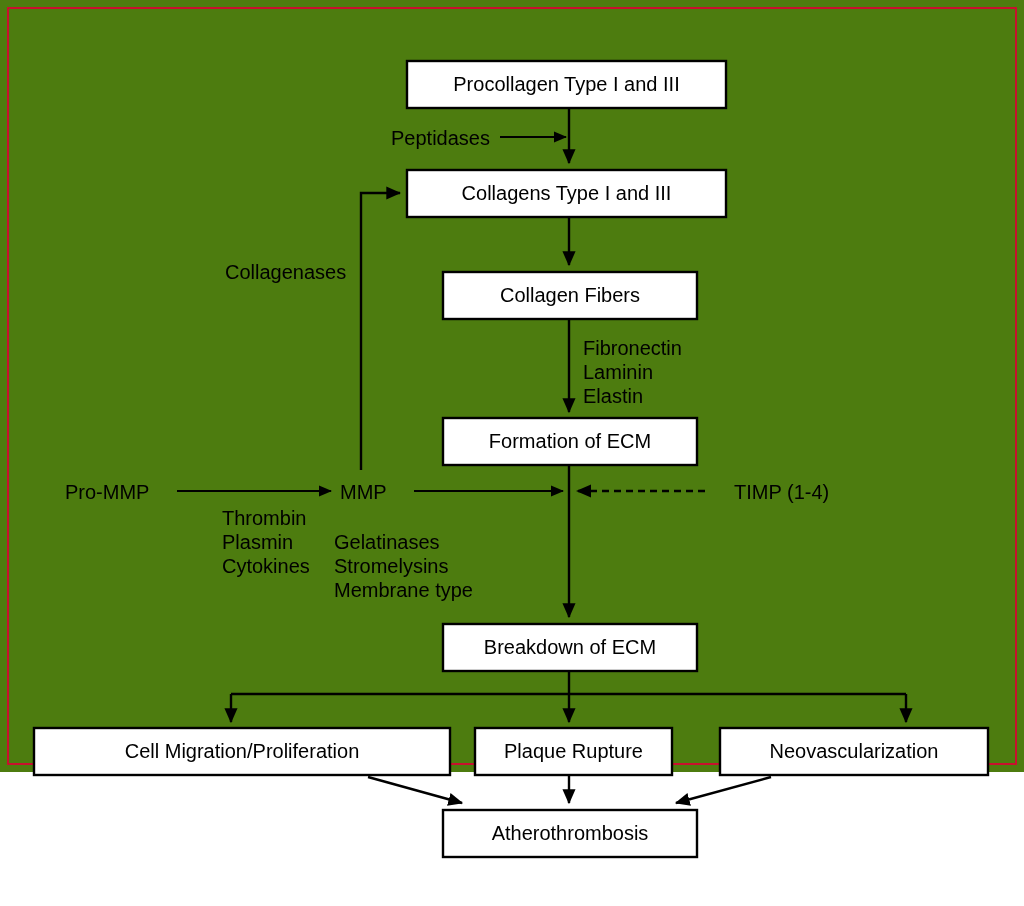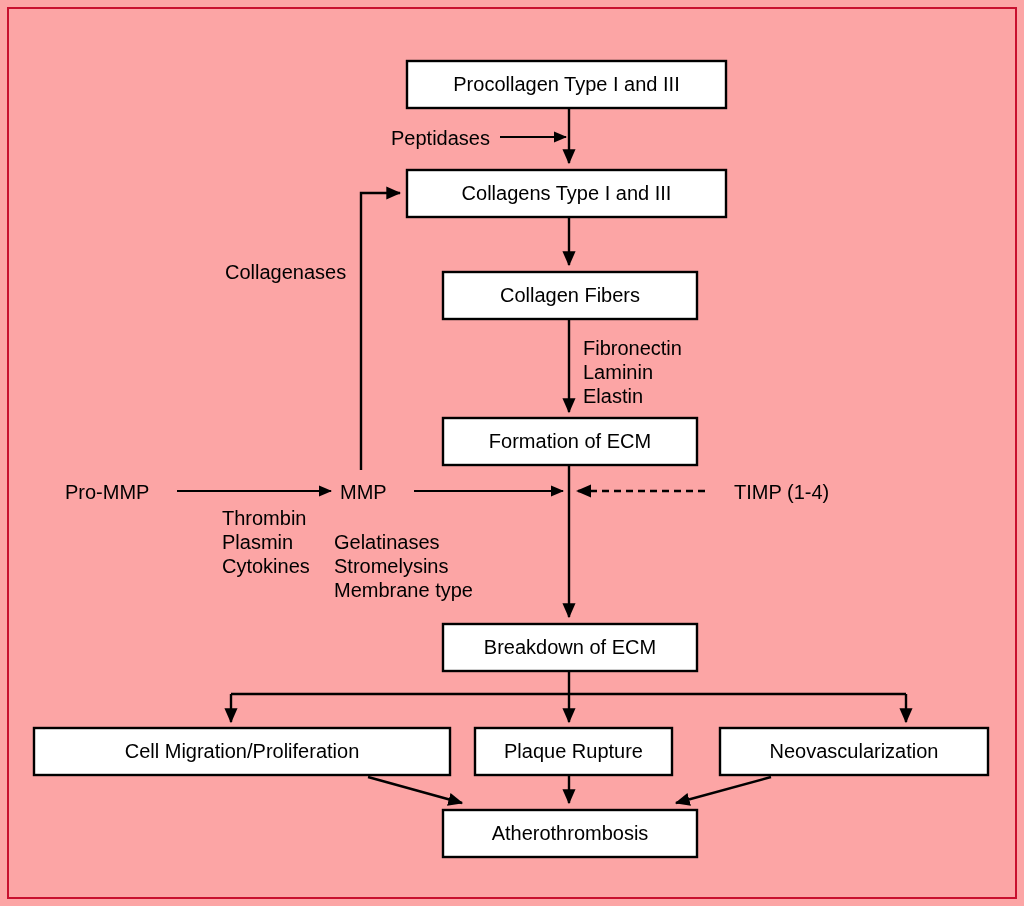--- a/index.html
+++ b/index.html
@@ -9,22 +9,22 @@
   }
   body {
     width: 1024px;
     height: 906px;
     font-family: "Liberation Sans", sans-serif;
     overflow: hidden;
   }
   #page {
     position: relative;
     width: 1024px;
-    height: 906px;
-    background: #fca5a5;
+    height: 772px;
+    background: #4d7c0f;
     box-sizing: border-box;
   }
   #frame-border {
     position: absolute;
     left: 7px;
     top: 7px;
     right: 7px;
     bottom: 7px;
     border: 2px solid #c8102e;
     box-sizing: border-box;

